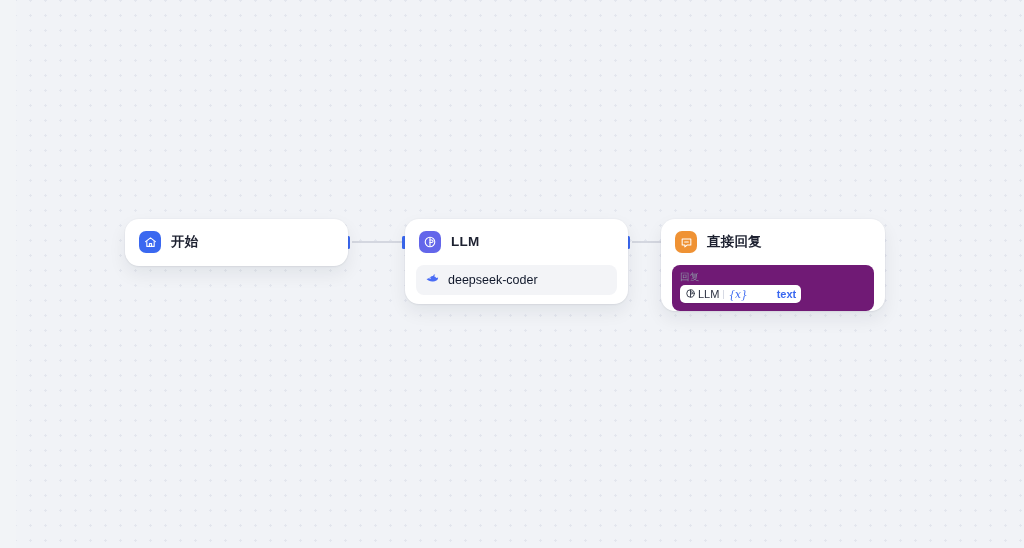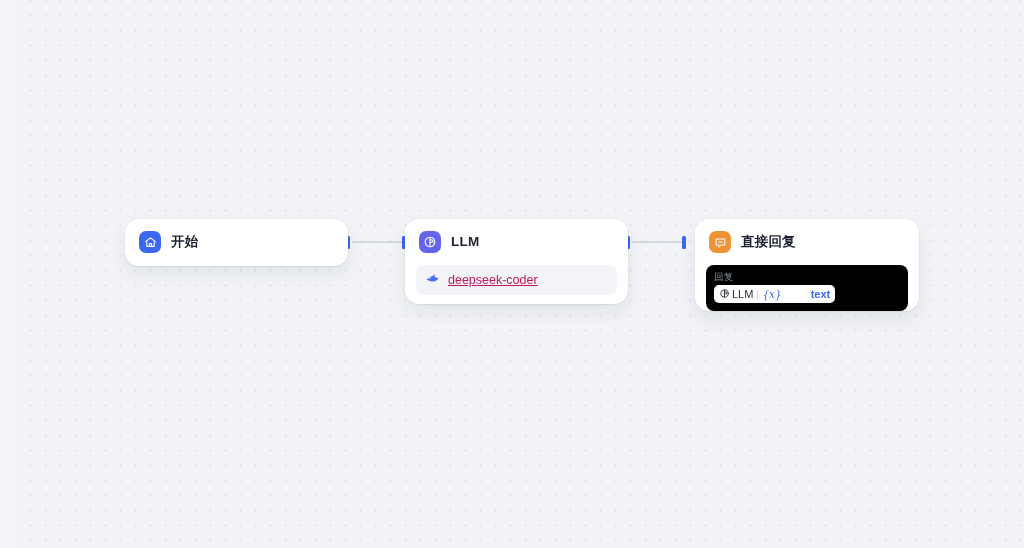--- a/index.html
+++ b/index.html
@@ -76,29 +76,28 @@
     align-items: center;
     height: 30px;
     background: #f3f4f7;
     border-radius: 8px;
     padding: 0 9px;
     box-sizing: border-box;
   }
   .model-name {
     margin-left: 8px;
     font-size: 12.5px;
-    color: #be185d;
+    color: #0f172a;
     line-height: 1;
     white-space: nowrap;
-    text-decoration: underline;
   }
 
   
   .answer-panel {
-    background: #000000;
+    background: #701a75;
     border-radius: 8px;
     padding: 6px 8px 8px 8px;
     box-sizing: border-box;
   }
   .answer-label {
     font-size: 9.5px;
     color: #8a90a2;
     line-height: 1.2;
     margin-bottom: 3px;
     letter-spacing: 0.2px;
@@ -200,21 +199,21 @@
             <path d="M2.4 12.6c2.6-.4 4.4-1.6 6.3-3.1 1.1-.9 2.3-1.6 3.9-1.6 2.3 0 3.6 1.1 4.4 2.2.5.7 1 1.1 1.8 1.1.9 0 1.6-.5 2.1-1.2.3 2.4-.8 4.2-2.6 5.3-1.9 1.2-4.4 1.5-6.7 1.3-3.6-.3-7.1-1.7-9.2-4z" fill="#4a6cf5"></path>
             <path d="M12.6 7.2c.9-1 2.3-1.6 3.7-1.4-.8.6-1.3 1.4-1.5 2.3-.7-.5-1.4-.8-2.2-.9z" fill="#4a6cf5"></path>
             <circle cx="8.1" cy="11.4" r="1" fill="#ffffff"></circle>
           </svg>
         </span>
         <span class="model-name">deepseek-coder</span>
       </div>
     </div>
   </div>
 
-  <div class="node" style="left:679px; top:219px; width:224px; height:92px;">
+  <div class="node" style="left:645px; top:219px; width:224px; height:92px;">
     <div class="node-header">
       <div class="node-icon" style="background:#ef9234;">
         <svg width="13" height="13" viewBox="0 0 24 24" fill="none" stroke="#ffffff" stroke-width="1.9" stroke-linecap="round" stroke-linejoin="round">
           <path d="M4 5.6h16v11.2H13l-4 3.4v-3.4H4z"></path>
           <path d="M8.6 11.2h6.8"></path>
         </svg>
       </div>
       <div class="node-title">直接回复</div>
     </div>
     <div class="node-body">

